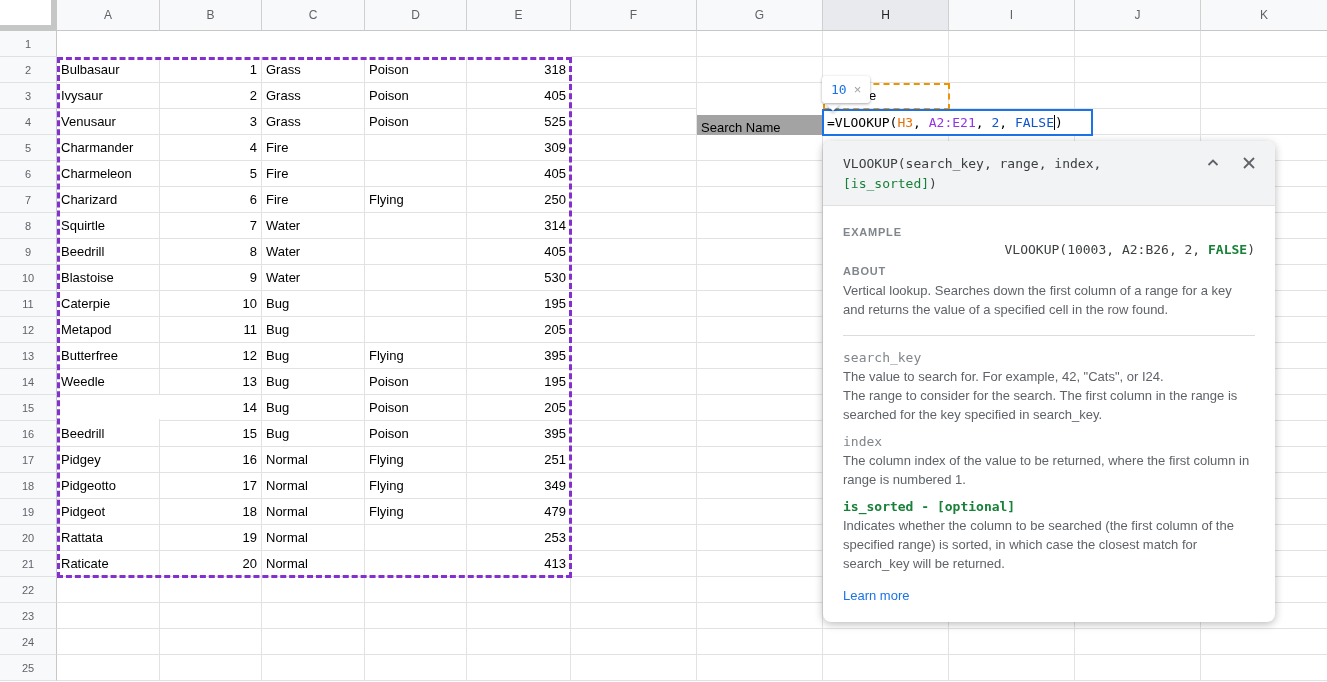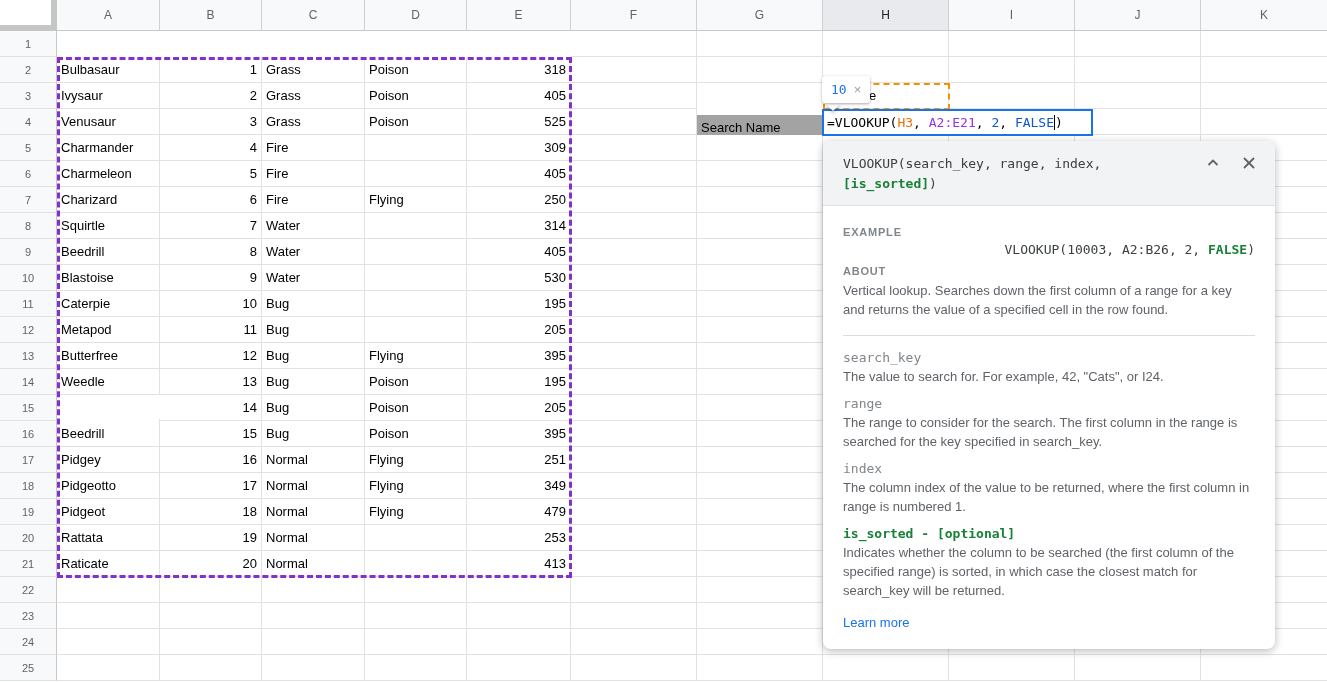--- a/index.html
+++ b/index.html
@@ -72,21 +72,21 @@
     background:#fff; border-radius:8px; box-shadow:0 2px 8px rgba(0,0,0,.28);
     color:#5f6368;
   }
   .popup-header {
     position:relative; background:#f1f3f4; border-radius:8px 8px 0 0;
     padding:13px 86px 11px 20px; border-bottom:1px solid #e0e0e0;
   }
   .signature {
     font-family:"DejaVu Sans Mono", monospace; font-size:13px; line-height:20px; color:#3c4043;
   }
-  .signature .sig-opt { color:#188038; font-weight:700; }
+  .signature .sig-opt { color:#188038; font-weight:400; }
   .popup-header-icons { position:absolute; right:18px; top:14px; display:flex; gap:20px; }
   .popup-header-icons .hicon { width:16px; height:16px; cursor:pointer; display:block; }
   .popup-body { padding:14px 20px 18px 20px; }
   .section-label {
     font-size:11px; font-weight:700; letter-spacing:.8px; color:#80868b; margin:6px 0 4px;
   }
   .example-line { font-family:"DejaVu Sans Mono", monospace; font-size:13px; color:#3c4043; margin-bottom:8px;text-align:right; }
   .example-line .ex-bool { color:#188038; font-weight:700; }
   .about-text { font-size:13px; line-height:19px; color:#5f6368; }
   .popup-divider { border:none; border-top:1px solid #dadce0; margin:16px 0 14px; }
@@ -450,21 +450,20 @@
     <div class="popup-body">
       <div class="section-label">EXAMPLE</div>
       <div class="example-line">
         <span>VLOOKUP(10003, A2:B26, 2, </span><span class="ex-bool">FALSE</span><span>)</span>
       </div>
       <div class="section-label">ABOUT</div>
       <div class="about-text">Vertical lookup. Searches down the first column of a range for a key and returns the value of a specified cell in the row found.</div>
       <hr class="popup-divider">
       <div class="param-name">search_key</div>
       <div class="param-desc">The value to search for. For example, 42, "Cats", or I24.</div>
-      <div class="param-name">range</div>
       <div class="param-desc">The range to consider for the search. The first column in the range is searched for the key specified in search_key.</div>
       <div class="param-name">index</div>
       <div class="param-desc">The column index of the value to be returned, where the first column in range is numbered 1.</div>
       <div class="param-name optional">is_sorted - [optional]</div>
       <div class="param-desc">Indicates whether the column to be searched (the first column of the specified range) is sorted, in which case the closest match for search_key will be returned.</div>
       <a class="learn-more">Learn more</a>
     </div>
   </div>
 
 </div>

